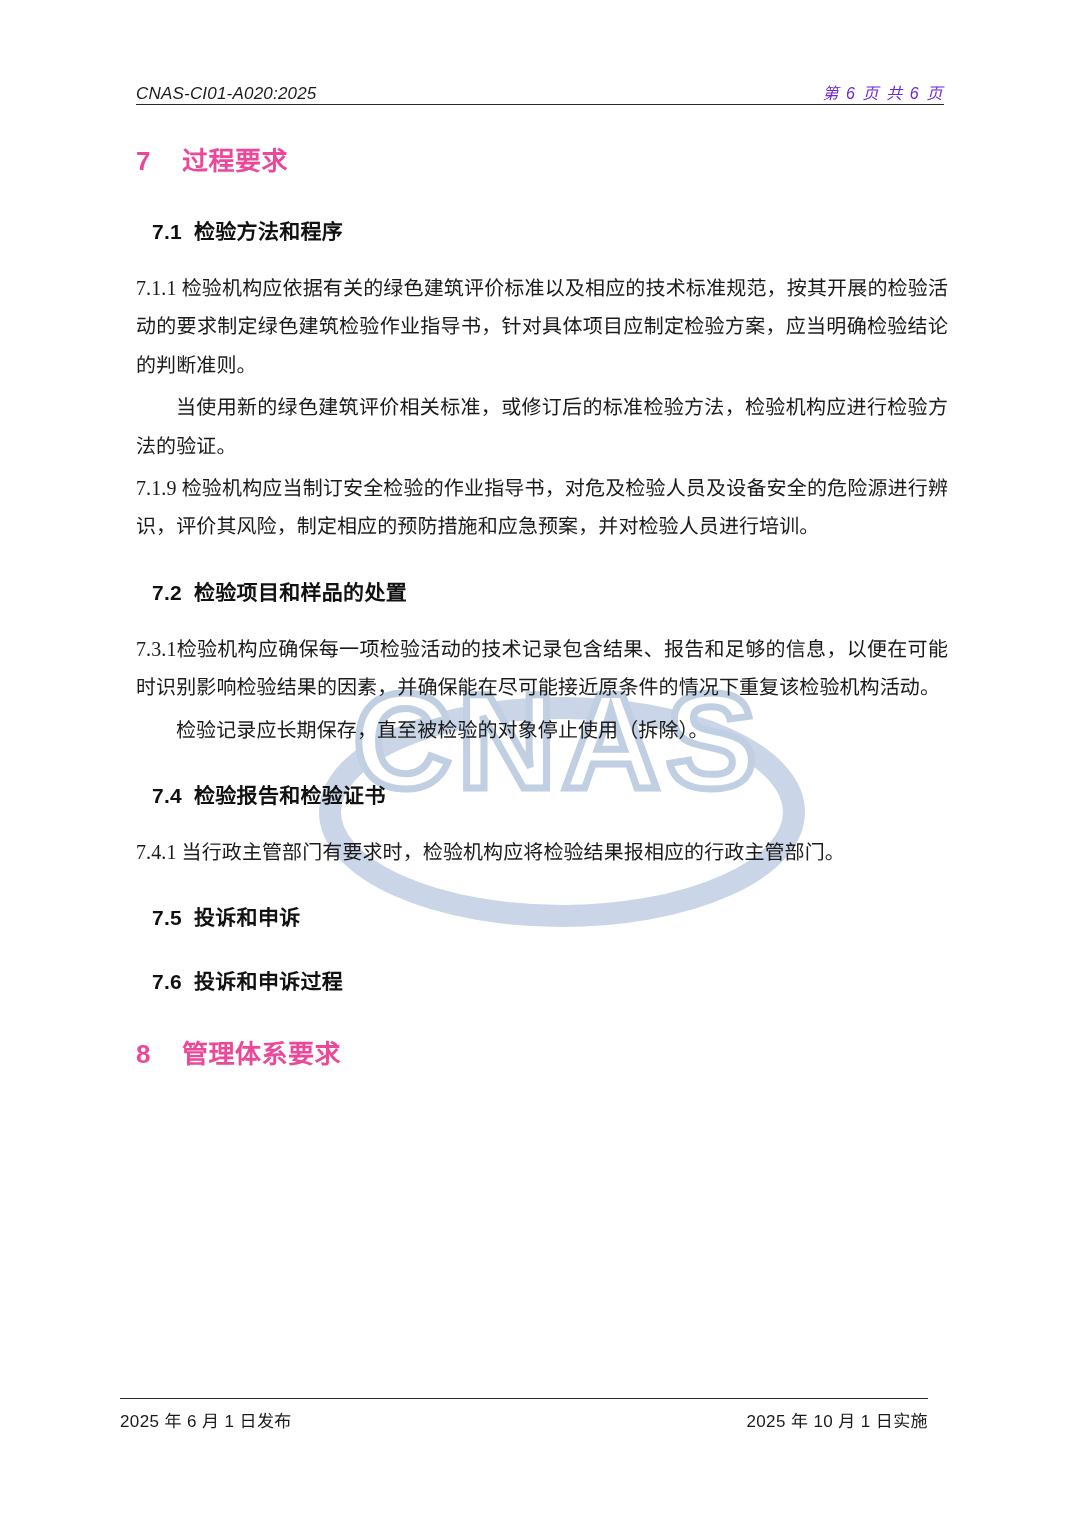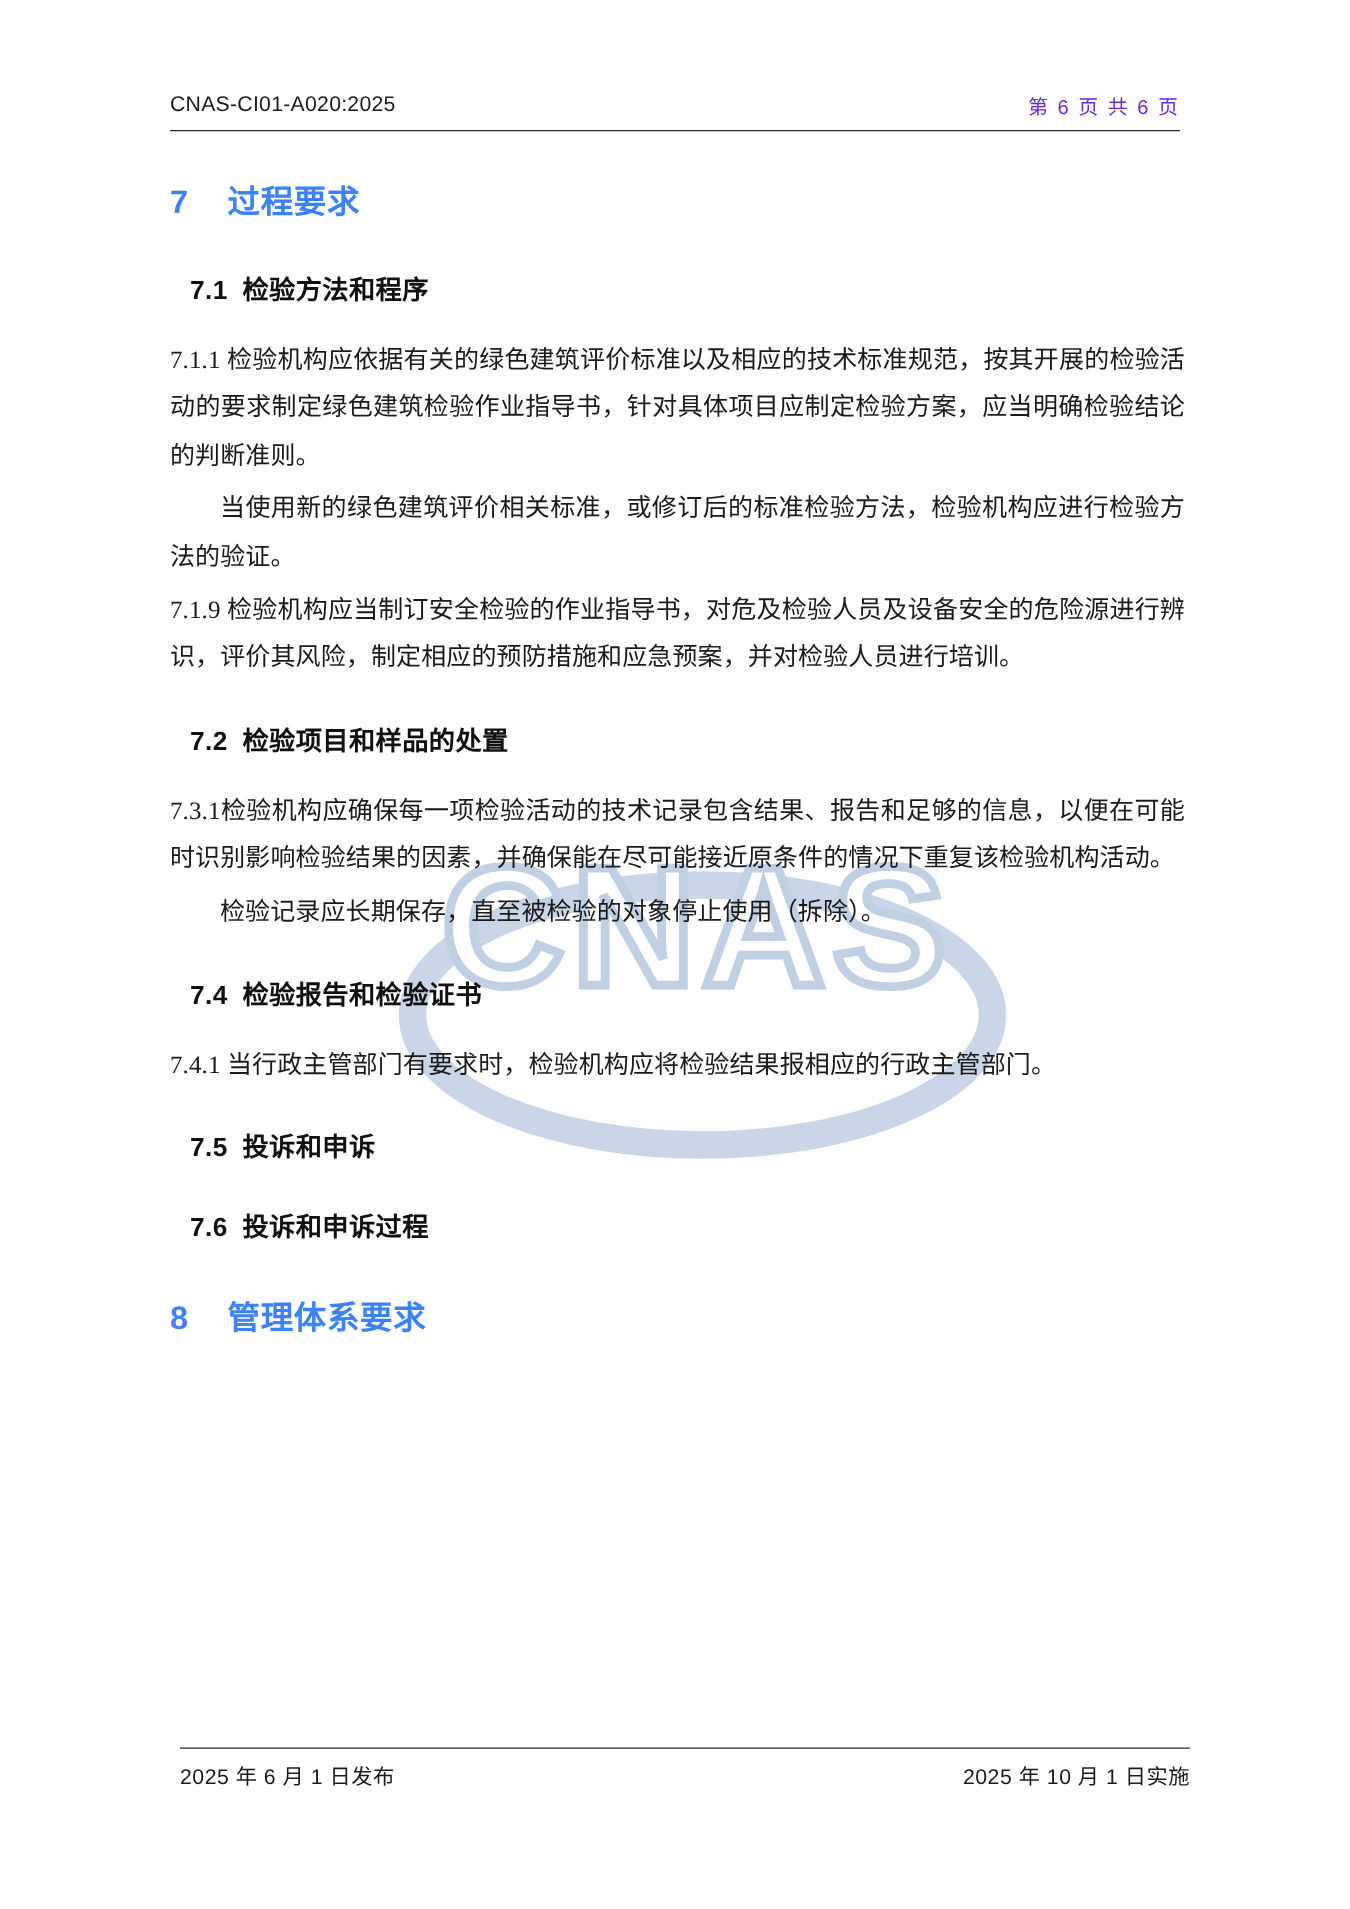--- a/index.html
+++ b/index.html
@@ -39,23 +39,24 @@
 
   
   .header {
     position: absolute;
     left: 136px;
     top: 64px;
     width: 808px;
     height: 40px;
     border-bottom: 1.5px solid #2b2b2b;
     display: flex;
-    align-items: center;
+    align-items: flex-end;
     justify-content: space-between;
     z-index: 3;
+    font-style: italic;
   }
   .header-left {
     font-family: "Liberation Sans", sans-serif;
     font-size: 17px;
     letter-spacing: 0.2px;
     color: #1a1a1a;
   }
   .header-right {
     font-family: "Liberation Sans", sans-serif;
     font-size: 16px;
@@ -72,21 +73,21 @@
     z-index: 2;
   }
 
   h1.clause {
     font-family: "Liberation Sans", sans-serif;
     font-weight: bold;
     font-size: 26px;
     margin: 0;
     padding: 16px 0 10px 0;
     letter-spacing: 0.5px;
-    color: #3b82f6;
+    color: #ec4899;
   }
   h1.clause .num {
     display: inline-block;
     min-width: 46px;
   }
 
   h2.subclause {
     font-family: "Liberation Sans", sans-serif;
     font-weight: bold;
     font-size: 21px;
@@ -109,21 +110,21 @@
     text-justify: inter-ideograph;
     letter-spacing: 0.1px;
   }
   p.indent {
     text-indent: 2em;
   }
 
   
   .footer {
     position: absolute;
-    left: 144px;
+    left: 120px;
     top: 1398px;
     width: 808px;
     border-top: 1.5px solid #2b2b2b;
     padding-top: 8px;
     display: flex;
     align-items: center;
     justify-content: space-between;
     font-family: "Liberation Sans", sans-serif;
     font-size: 17px;
     color: #1a1a1a;

